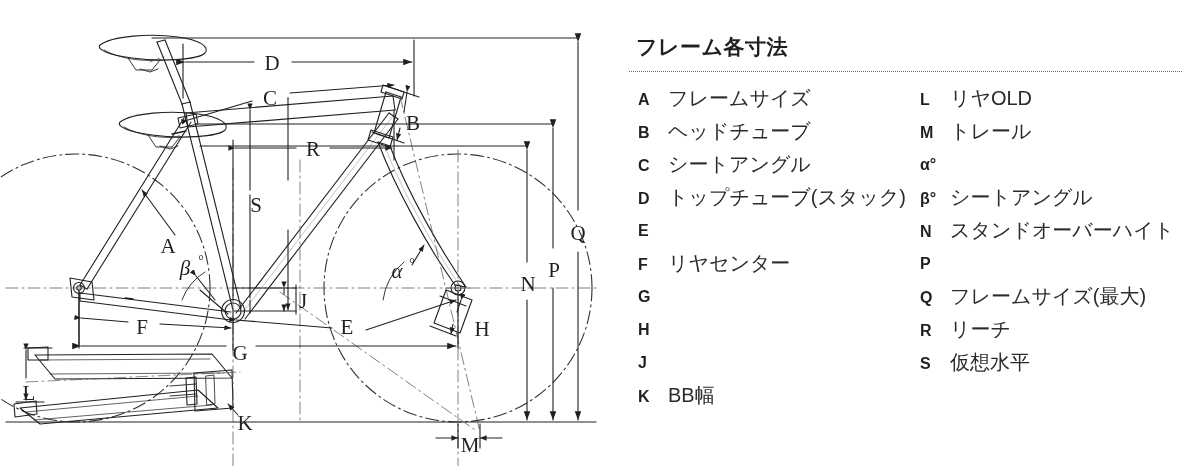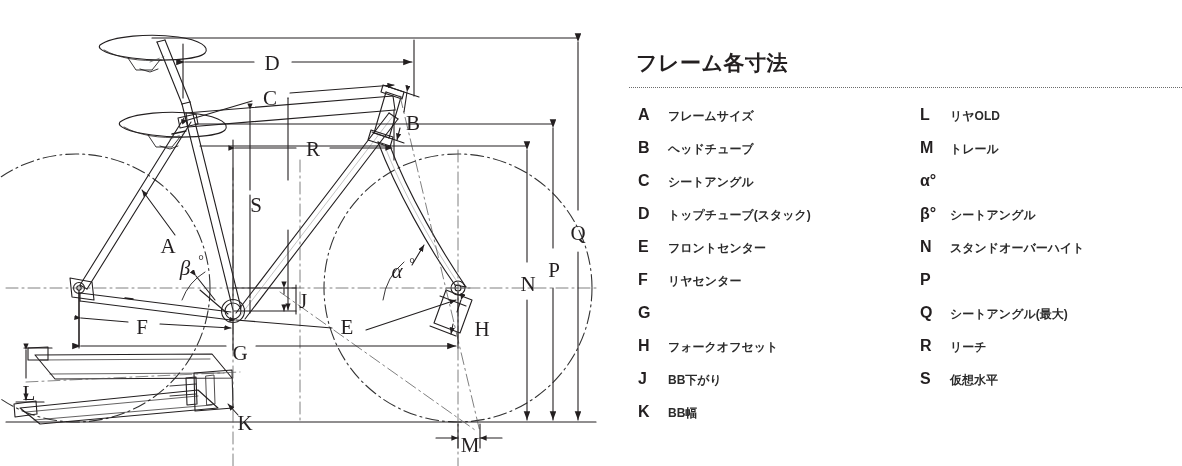--- a/index.html
+++ b/index.html
@@ -9,21 +9,21 @@
     color:#231f20;
   }
   #root{position:relative;width:1182px;height:466px;}
 
   
   #diagram{position:absolute;left:0;top:0;width:620px;height:466px;}
   #diagram svg{display:block;}
 
   
   #legend{
-    position:absolute;left:620px;top:16px;width:562px;height:350px;
+    position:absolute;left:620px;top:0;width:562px;height:350px;
   }
   #legend-title{
     position:absolute;left:16px;top:33px;
     font-size:21px;font-weight:bold;letter-spacing:.5px;
     color:#231f20;white-space:nowrap;
   }
   #legend-rule{
     position:absolute;left:9px;top:71px;width:553px;height:0;
     border-top:1.6px dotted #6c6c6c;
   }
@@ -34,22 +34,22 @@
     display:flex;align-items:baseline;
     height:33px;line-height:33px;
   }
   .legend-key{
     flex:0 0 30px;
     font-size:16px;font-weight:bold;color:#231f20;
     text-align:left;
   }
   .legend-key.greek{font-size:16px;}
   .legend-label{
-    font-size:12px;color:#2b2b2b;white-space:nowrap;
-    font-weight:700;
+    font-size:20px;color:#2b2b2b;white-space:nowrap;
+    font-weight:400;
   }
 </style>
 </head>
 <body>
 
 <div id="root">
 
   <div id="diagram">
     <svg width="620" height="466" viewBox="0 0 620 466" xmlns="http://www.w3.org/2000/svg">
       <defs>
@@ -364,36 +364,33 @@
         <div class="legend-row">
           <span class="legend-key">C</span>
           <span class="legend-label">シートアングル</span>
         </div>
         <div class="legend-row">
           <span class="legend-key">D</span>
           <span class="legend-label">トップチューブ(スタック)</span>
         </div>
         <div class="legend-row">
           <span class="legend-key">E</span>
-          <span class="legend-label">フロントセンター</span>
         </div>
         <div class="legend-row">
           <span class="legend-key">F</span>
           <span class="legend-label">リヤセンター</span>
         </div>
         <div class="legend-row">
           <span class="legend-key">G</span>
         </div>
         <div class="legend-row">
           <span class="legend-key">H</span>
-          <span class="legend-label">フォークオフセット</span>
         </div>
         <div class="legend-row">
           <span class="legend-key">J</span>
-          <span class="legend-label">BB下がり</span>
         </div>
         <div class="legend-row">
           <span class="legend-key">K</span>
           <span class="legend-label">BB幅</span>
         </div>
       </div>
     <div class="legend-col" id="col-right">
         <div class="legend-row">
           <span class="legend-key">L</span>
           <span class="legend-label">リヤOLD</span>
@@ -411,21 +408,21 @@
         </div>
         <div class="legend-row">
           <span class="legend-key">N</span>
           <span class="legend-label">スタンドオーバーハイト</span>
         </div>
         <div class="legend-row">
           <span class="legend-key">P</span>
         </div>
         <div class="legend-row">
           <span class="legend-key">Q</span>
-          <span class="legend-label">シートアングル(最大)</span>
+          <span class="legend-label">フレームサイズ(最大)</span>
         </div>
         <div class="legend-row">
           <span class="legend-key">R</span>
           <span class="legend-label">リーチ</span>
         </div>
         <div class="legend-row">
           <span class="legend-key">S</span>
           <span class="legend-label">仮想水平</span>
         </div>
       </div>

